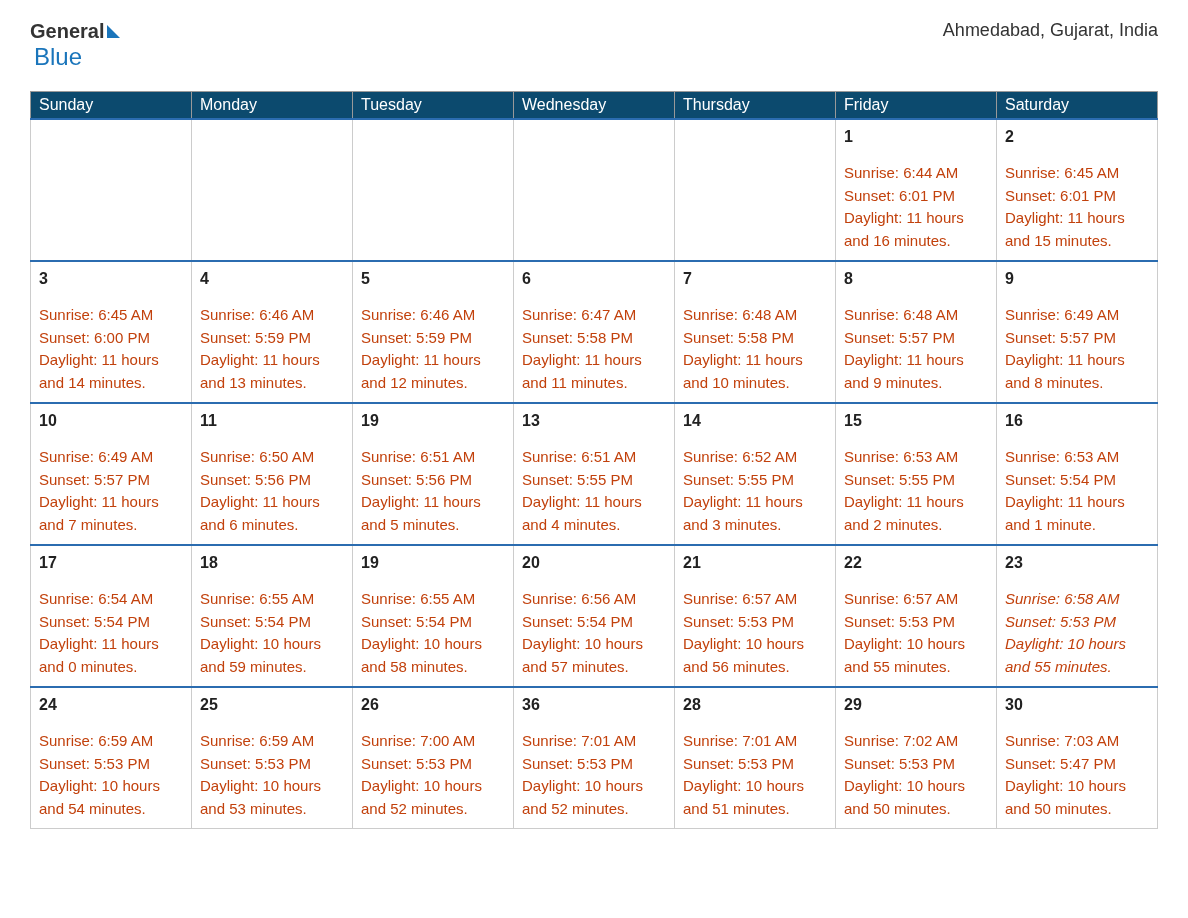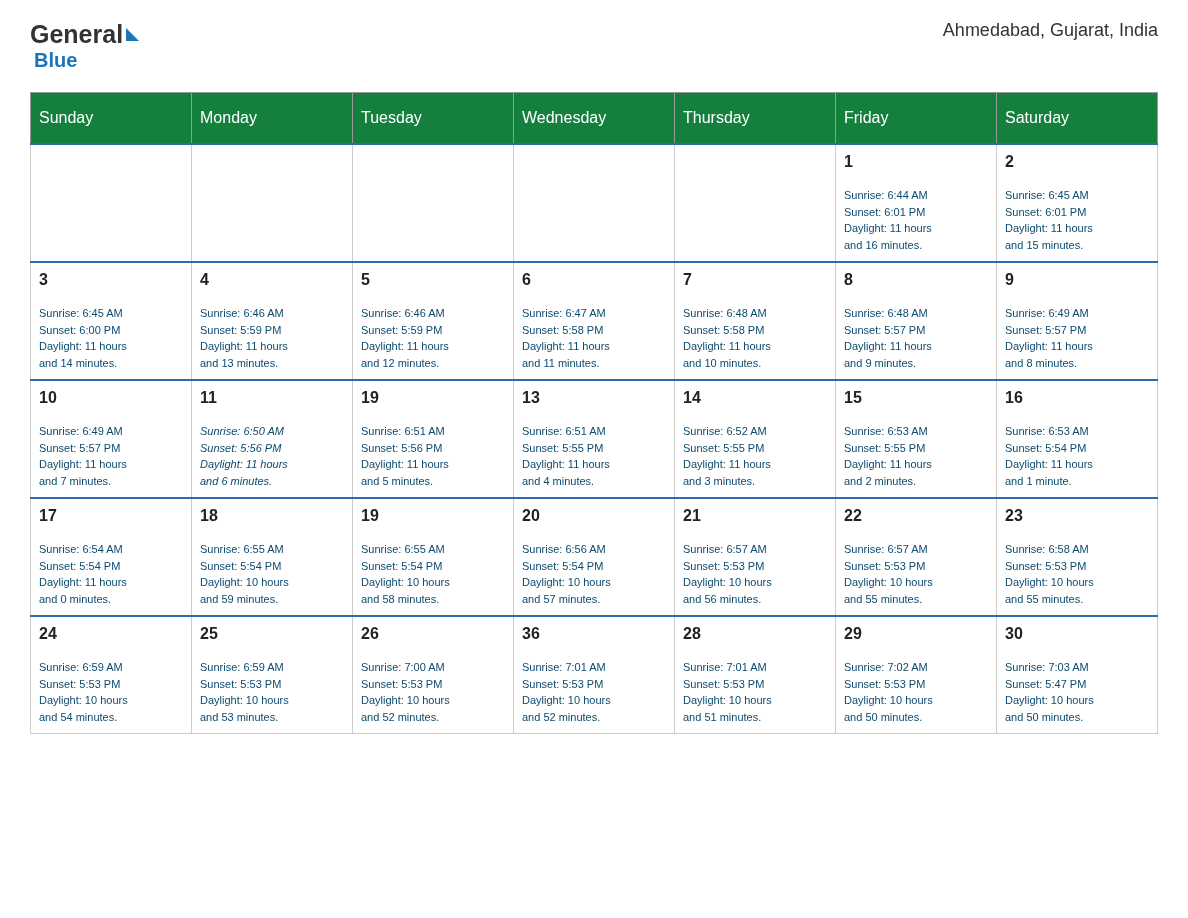--- a/index.html
+++ b/index.html
@@ -37,66 +37,66 @@
     .location {
       font-size: 18px;
       color: #333;
     }
     .calendar {
       width: 100%;
       border-collapse: collapse;
       border: 1px solid #999;
     }
     .calendar th {
-      background-color: #15803d;
+      background-color: #0c4a6e;
       color: #fff;
       font-size: 16px;
       font-weight: normal;
-      padding: 16px 8px;
+      padding: 4px 8px;
       text-align: left;
       border: 1px solid #999;
     }
     .calendar td {
       vertical-align: top;
       padding: 8px;
       border: 1px solid #ccc;
       width: 14.28%;
       min-height: 90px;
     }
     .day-num {
       font-size: 16px;
       font-weight: bold;
       color: #222;
       display: block;
       margin-bottom: 4px;
     }
     .day-info {
-      font-size: 11px;
-      color: #0c4a6e;
+      font-size: 15px;
+      color: #c2410c;
       line-height: 1.5;
       margin-top: 16px;
     }
     .empty-cell {
       background: #fff;
     }
     tr.week-row td {
       border-top: 2px solid #2b6cb0;
     }
   </style>
 </head>
 <body>
 
 <div class="header">
   <div class="logo-wrapper">
     <div class="logo-line1">
-      <span style="font-size:25px;font-weight:bold;color:#333;">General</span>
+      <span style="font-size:20px;font-weight:bold;color:#333;">General</span>
       <span style="display:inline-block;width:0;height:0;border-left:13px solid #1a75bb;border-top:13px solid transparent;margin-left:3px;vertical-align:middle;"></span>
     </div>
     <div>
-      <span style="font-size:20px;font-weight:bold;color:#1a75bb;margin-left:4px;">Blue</span>
+      <span style="font-size:24px;font-weight:normal;color:#1a75bb;margin-left:4px;">Blue</span>
     </div>
   </div>
   <div class="title-section">
     <div class="location">Ahmedabad, Gujarat, India</div>
   </div>
 </div>
 
 <table class="calendar">
   <thead>
     <tr>
@@ -185,21 +185,21 @@
       <tr class="week-row">
         <td>
           <span class="day-num">10</span>
           <div class="day-info" style="white-space: pre-line;">Sunrise: 6:49 AM
 Sunset: 5:57 PM
 Daylight: 11 hours
 and 7 minutes.</div>
         </td>
         <td>
           <span class="day-num">11</span>
-          <div class="day-info" style="white-space: pre-line; font-style: italic;">Sunrise: 6:50 AM
+          <div class="day-info" style="white-space: pre-line;">Sunrise: 6:50 AM
 Sunset: 5:56 PM
 Daylight: 11 hours
 and 6 minutes.</div>
         </td>
         <td>
           <span class="day-num">19</span>
           <div class="day-info" style="white-space: pre-line;">Sunrise: 6:51 AM
 Sunset: 5:56 PM
 Daylight: 11 hours
 and 5 minutes.</div>
@@ -271,21 +271,21 @@
         </td>
         <td>
           <span class="day-num">22</span>
           <div class="day-info" style="white-space: pre-line;">Sunrise: 6:57 AM
 Sunset: 5:53 PM
 Daylight: 10 hours
 and 55 minutes.</div>
         </td>
         <td>
           <span class="day-num">23</span>
-          <div class="day-info" style="white-space: pre-line;">Sunrise: 6:58 AM
+          <div class="day-info" style="white-space: pre-line; font-style: italic;">Sunrise: 6:58 AM
 Sunset: 5:53 PM
 Daylight: 10 hours
 and 55 minutes.</div>
         </td>
       </tr>
       <tr class="week-row">
         <td>
           <span class="day-num">24</span>
           <div class="day-info" style="white-space: pre-line;">Sunrise: 6:59 AM
 Sunset: 5:53 PM

